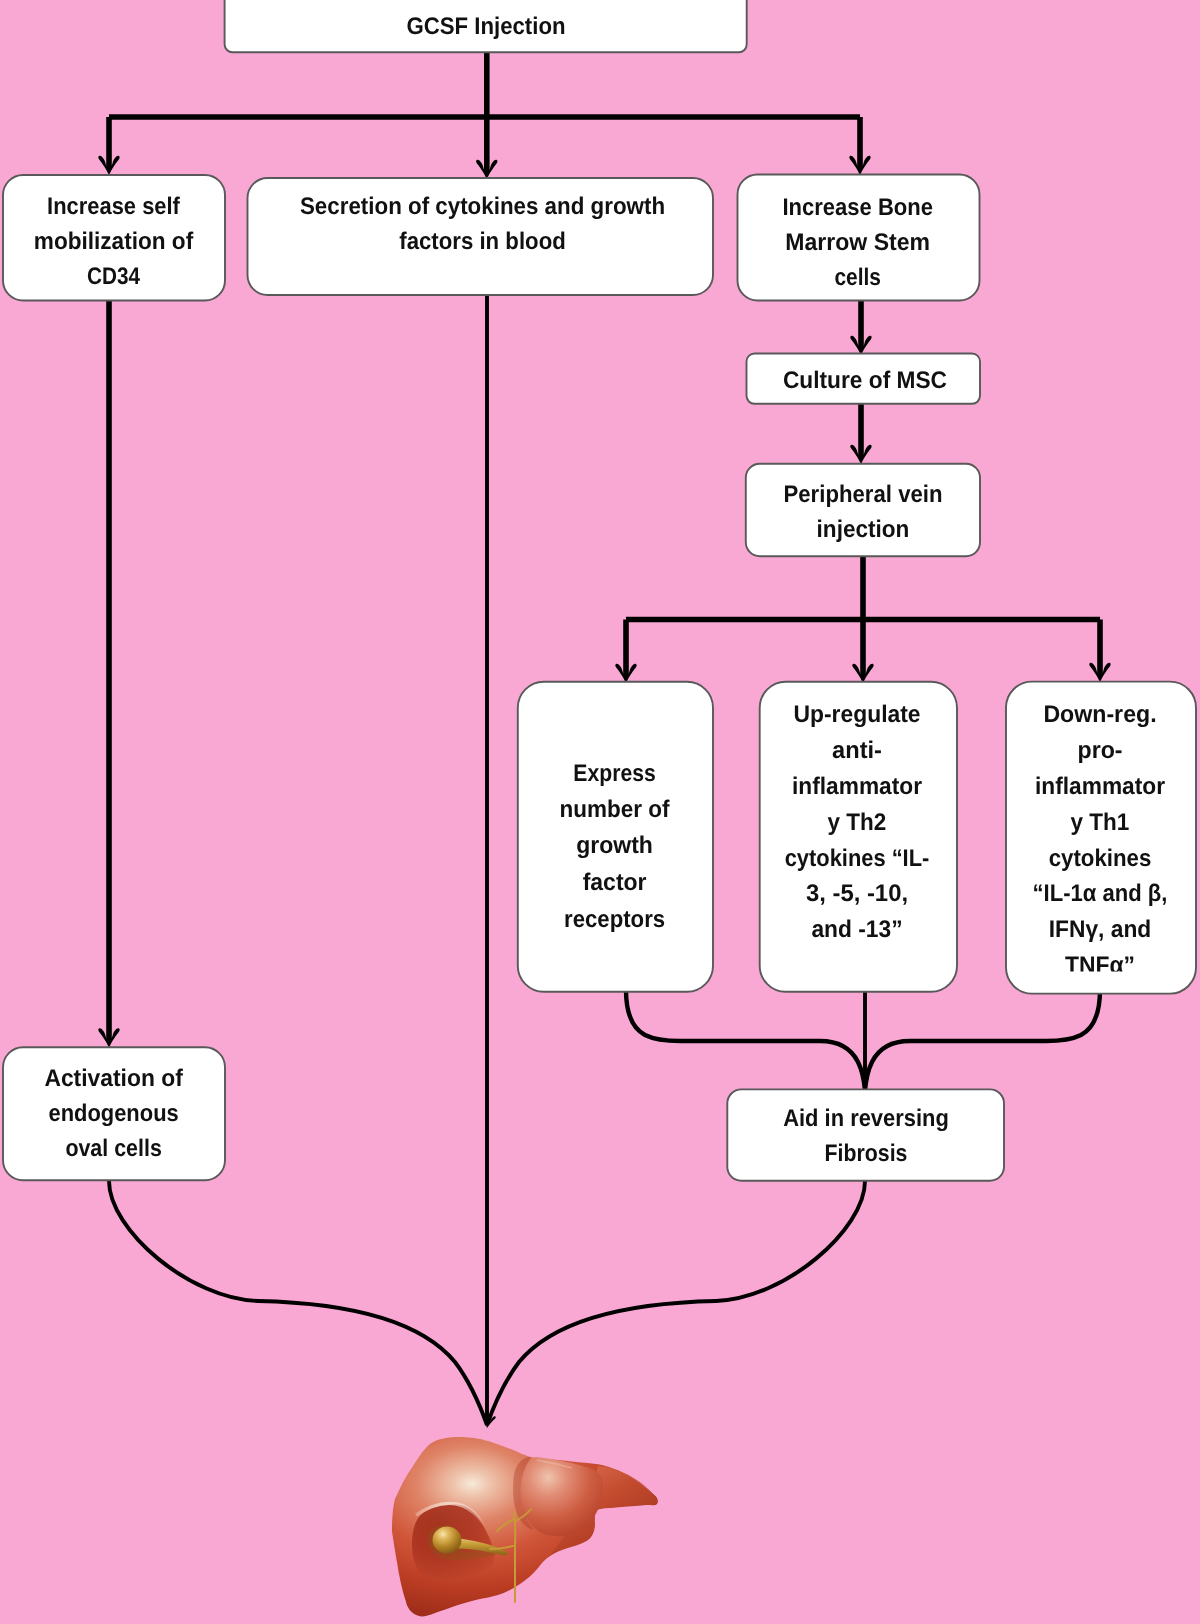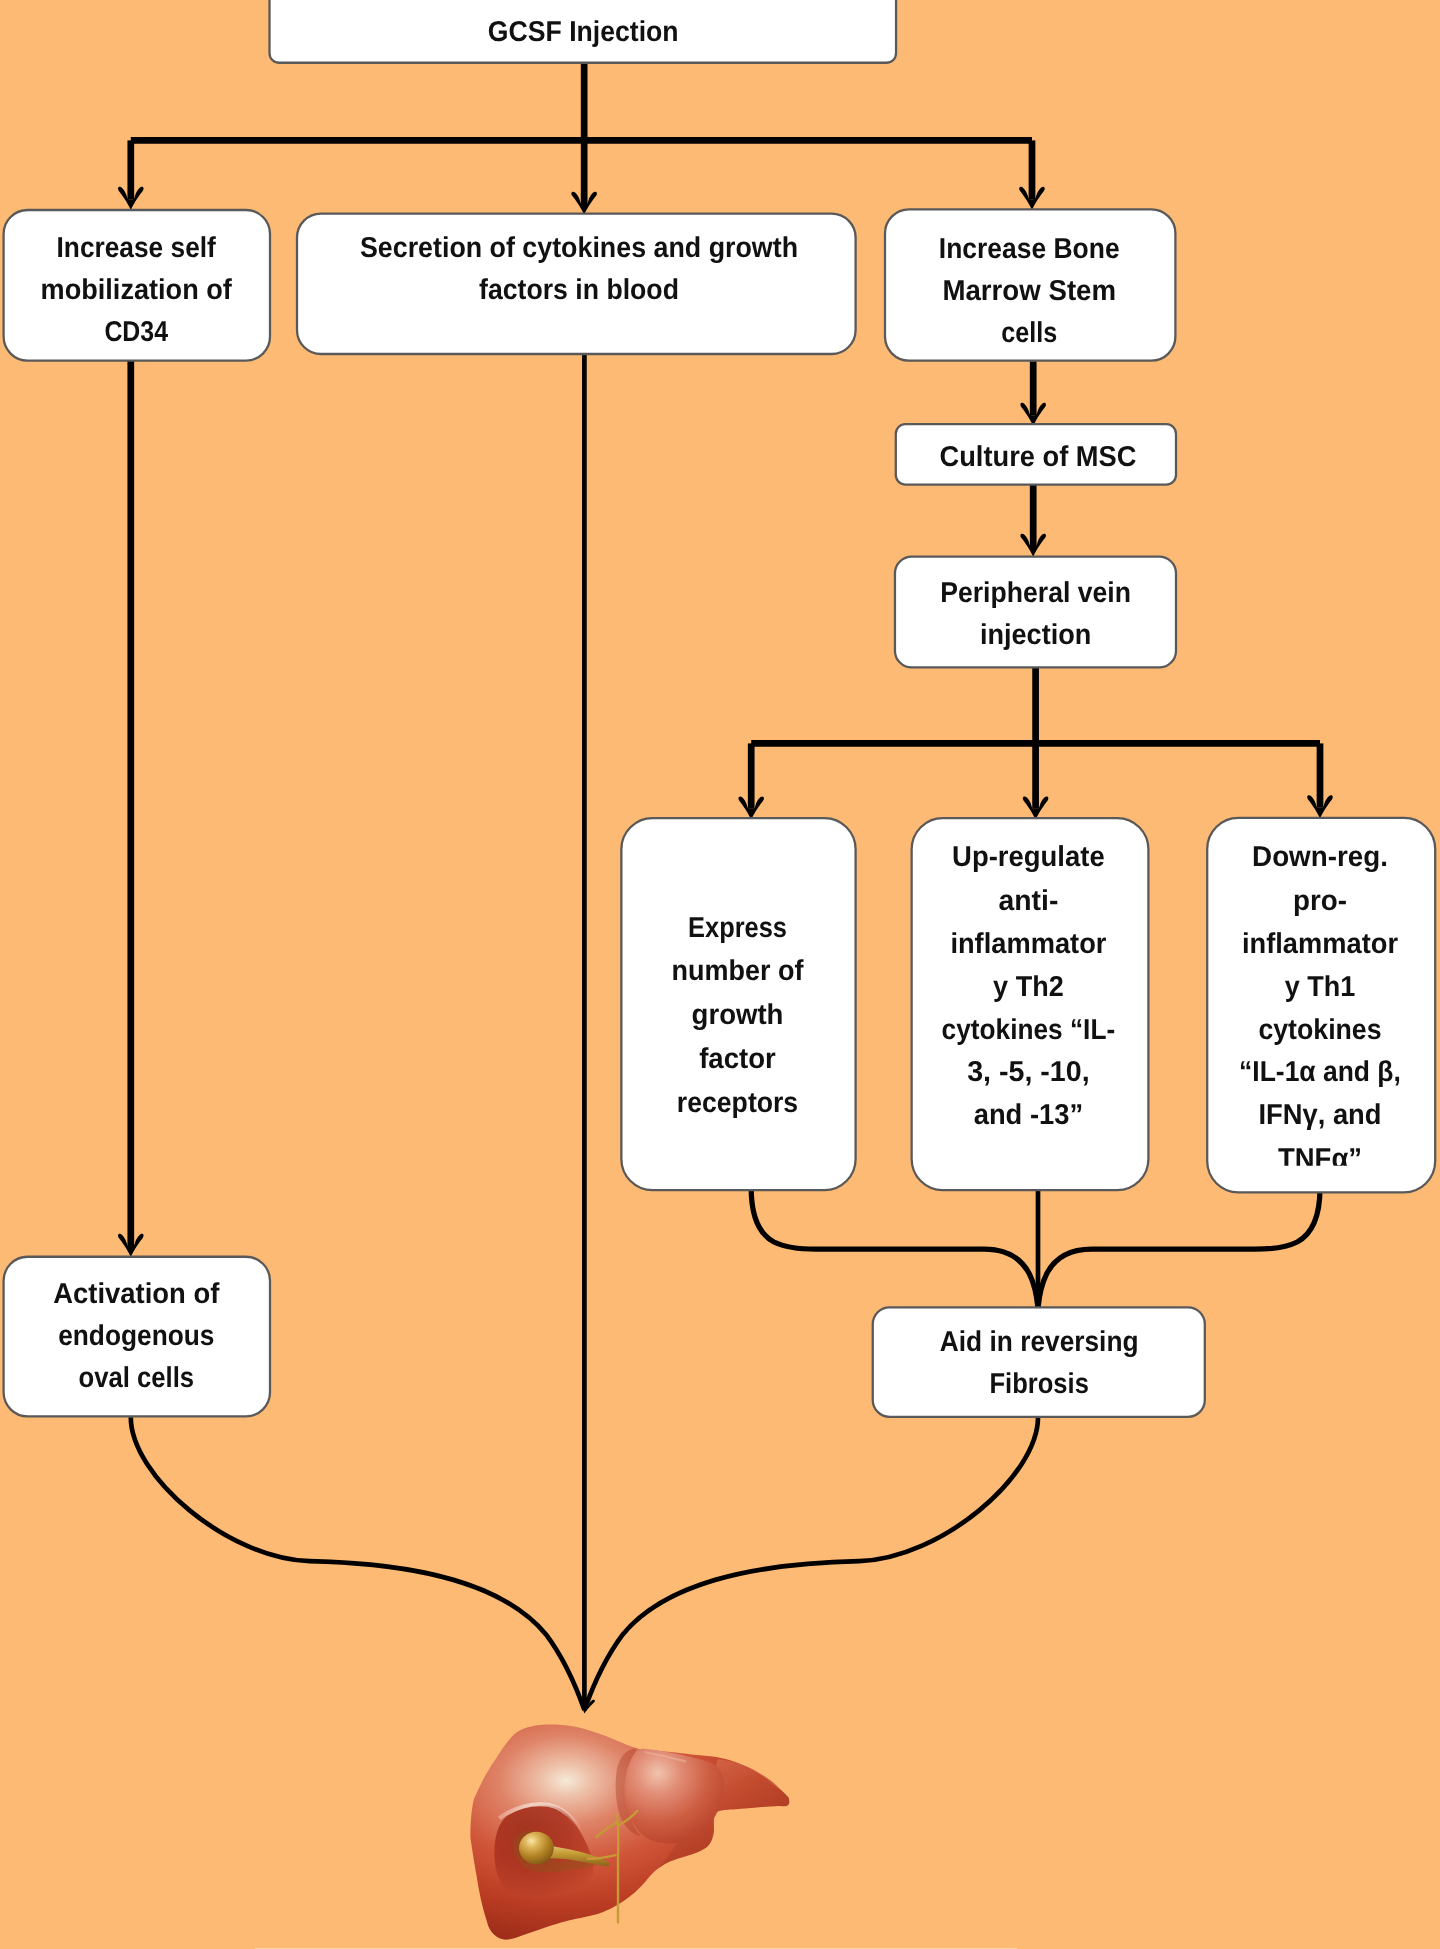--- a/index.html
+++ b/index.html
@@ -1,19 +1,19 @@
 <!DOCTYPE html>
 <html><head>
 <meta charset="utf-8">
 <title>GCSF Injection flow chart</title>
 <style>
   html,body{margin:0;padding:0;background:#ffffff;}
   body{width:1200px;height:1624px;overflow:hidden;
        font-family:"Liberation Sans",sans-serif;}
-  #stage{position:relative;width:1200px;height:1624px;background:#fdba74;overflow:hidden;}
+  #stage{position:relative;width:1200px;height:1624px;background:#f9a8d4;overflow:hidden;}
   svg.layer{position:absolute;left:0;top:0;}
   .boxrect{fill:#ffffff;stroke:#595959;stroke-width:1.9;}
   .conn{fill:none;stroke:#000000;stroke-width:5.6;stroke-linecap:butt;}
   .connmid{fill:none;stroke:#000000;stroke-width:4.4;stroke-linecap:butt;}
   .connthin{fill:none;stroke:#000000;stroke-width:3.9;stroke-linecap:butt;}
   .ahead{fill:#000000;stroke:none;}
   .lbl{font-family:"Liberation Sans",sans-serif;font-weight:bold;
        font-size:24px;fill:#111111;text-anchor:middle;
        -webkit-font-smoothing:antialiased;text-rendering:geometricPrecision;}
 </style>

